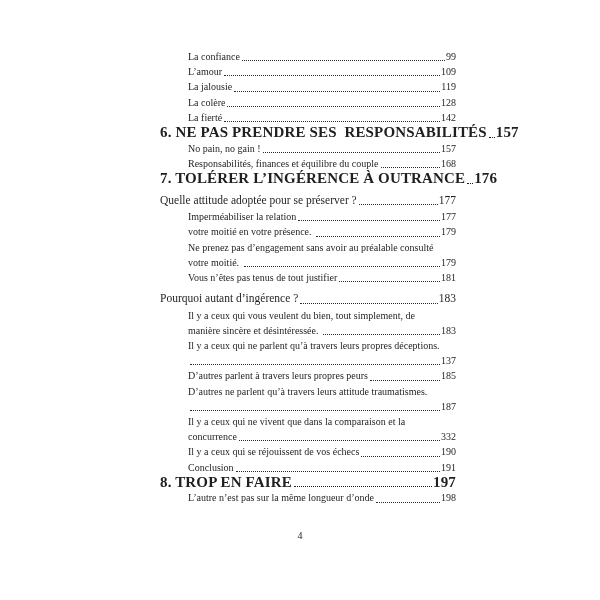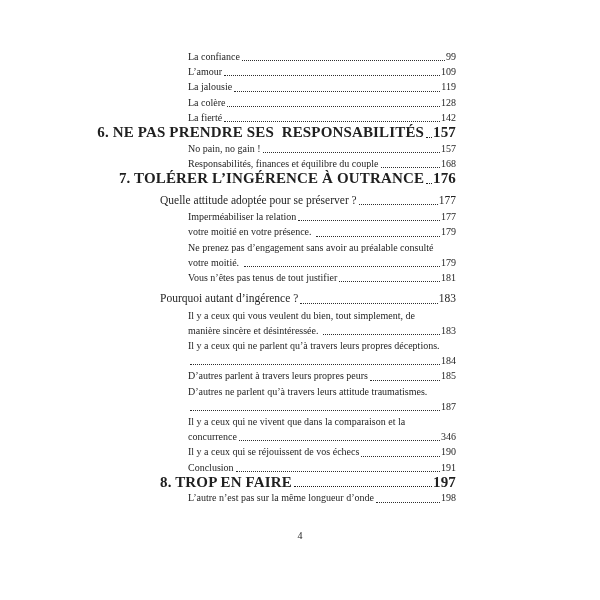--- a/index.html
+++ b/index.html
@@ -9,21 +9,21 @@
     color:#1f1f1f;
     -webkit-font-smoothing:antialiased;
   }
   .page{position:relative;width:600px;height:600px;background:#ffffff;overflow:hidden;}
   .toc{position:absolute;left:160px;top:49px;width:296px;}
   .entry{margin:0;}
   .entry.sub{padding-left:28px;font-size:10px;line-height:15.2px;}
   .entry.section{font-size:11.5px;line-height:16.5px;margin-top:5px;margin-bottom:1px;}
   .entry.chapter{font-size:15px;font-weight:bold;line-height:15.6px;letter-spacing:0.15px;}
   .line.pre{white-space:pre;}
-  .line.last{display:flex;align-items:flex-end;justify-content:flex-end;}
+  .line.last{display:flex;align-items:flex-end;}
   .t{white-space:pre;flex:0 0 auto;}
   .dots{
     flex:1 1 auto;min-width:6px;
     border-bottom:1.5px dotted #2e2e2e;
     margin:0 1px 3px 2px;
   }
   .chapter .dots{border-bottom-width:1.7px;border-bottom-color:#1d1d1d;margin-bottom:3px;}
   .pg{flex:0 0 auto;}
   .footer{
     position:absolute;top:530px;left:0;width:600px;
@@ -147,21 +147,21 @@
           <span class="t">manière sincère et désintéressée. </span>
           <span class="dots"></span>
           <span class="pg">183</span>
         </div>
       </div>
       <div class="entry sub">
         <div class="line pre">Il y a ceux qui ne parlent qu’à travers leurs propres déceptions.</div>
         <div class="line last">
           <span class="t"></span>
           <span class="dots"></span>
-          <span class="pg">184</span>
+          <span class="pg">137</span>
         </div>
       </div>
       <div class="entry sub">
         <div class="line last">
           <span class="t">D’autres parlent à travers leurs propres peurs</span>
           <span class="dots"></span>
           <span class="pg">185</span>
         </div>
       </div>
       <div class="entry sub">
@@ -170,21 +170,21 @@
           <span class="t"></span>
           <span class="dots"></span>
           <span class="pg">187</span>
         </div>
       </div>
       <div class="entry sub">
         <div class="line pre">Il y a ceux qui ne vivent que dans la comparaison et la</div>
         <div class="line last">
           <span class="t">concurrence</span>
           <span class="dots"></span>
-          <span class="pg">346</span>
+          <span class="pg">332</span>
         </div>
       </div>
       <div class="entry sub">
         <div class="line last">
           <span class="t">Il y a ceux qui se réjouissent de vos échecs</span>
           <span class="dots"></span>
           <span class="pg">190</span>
         </div>
       </div>
       <div class="entry sub">

